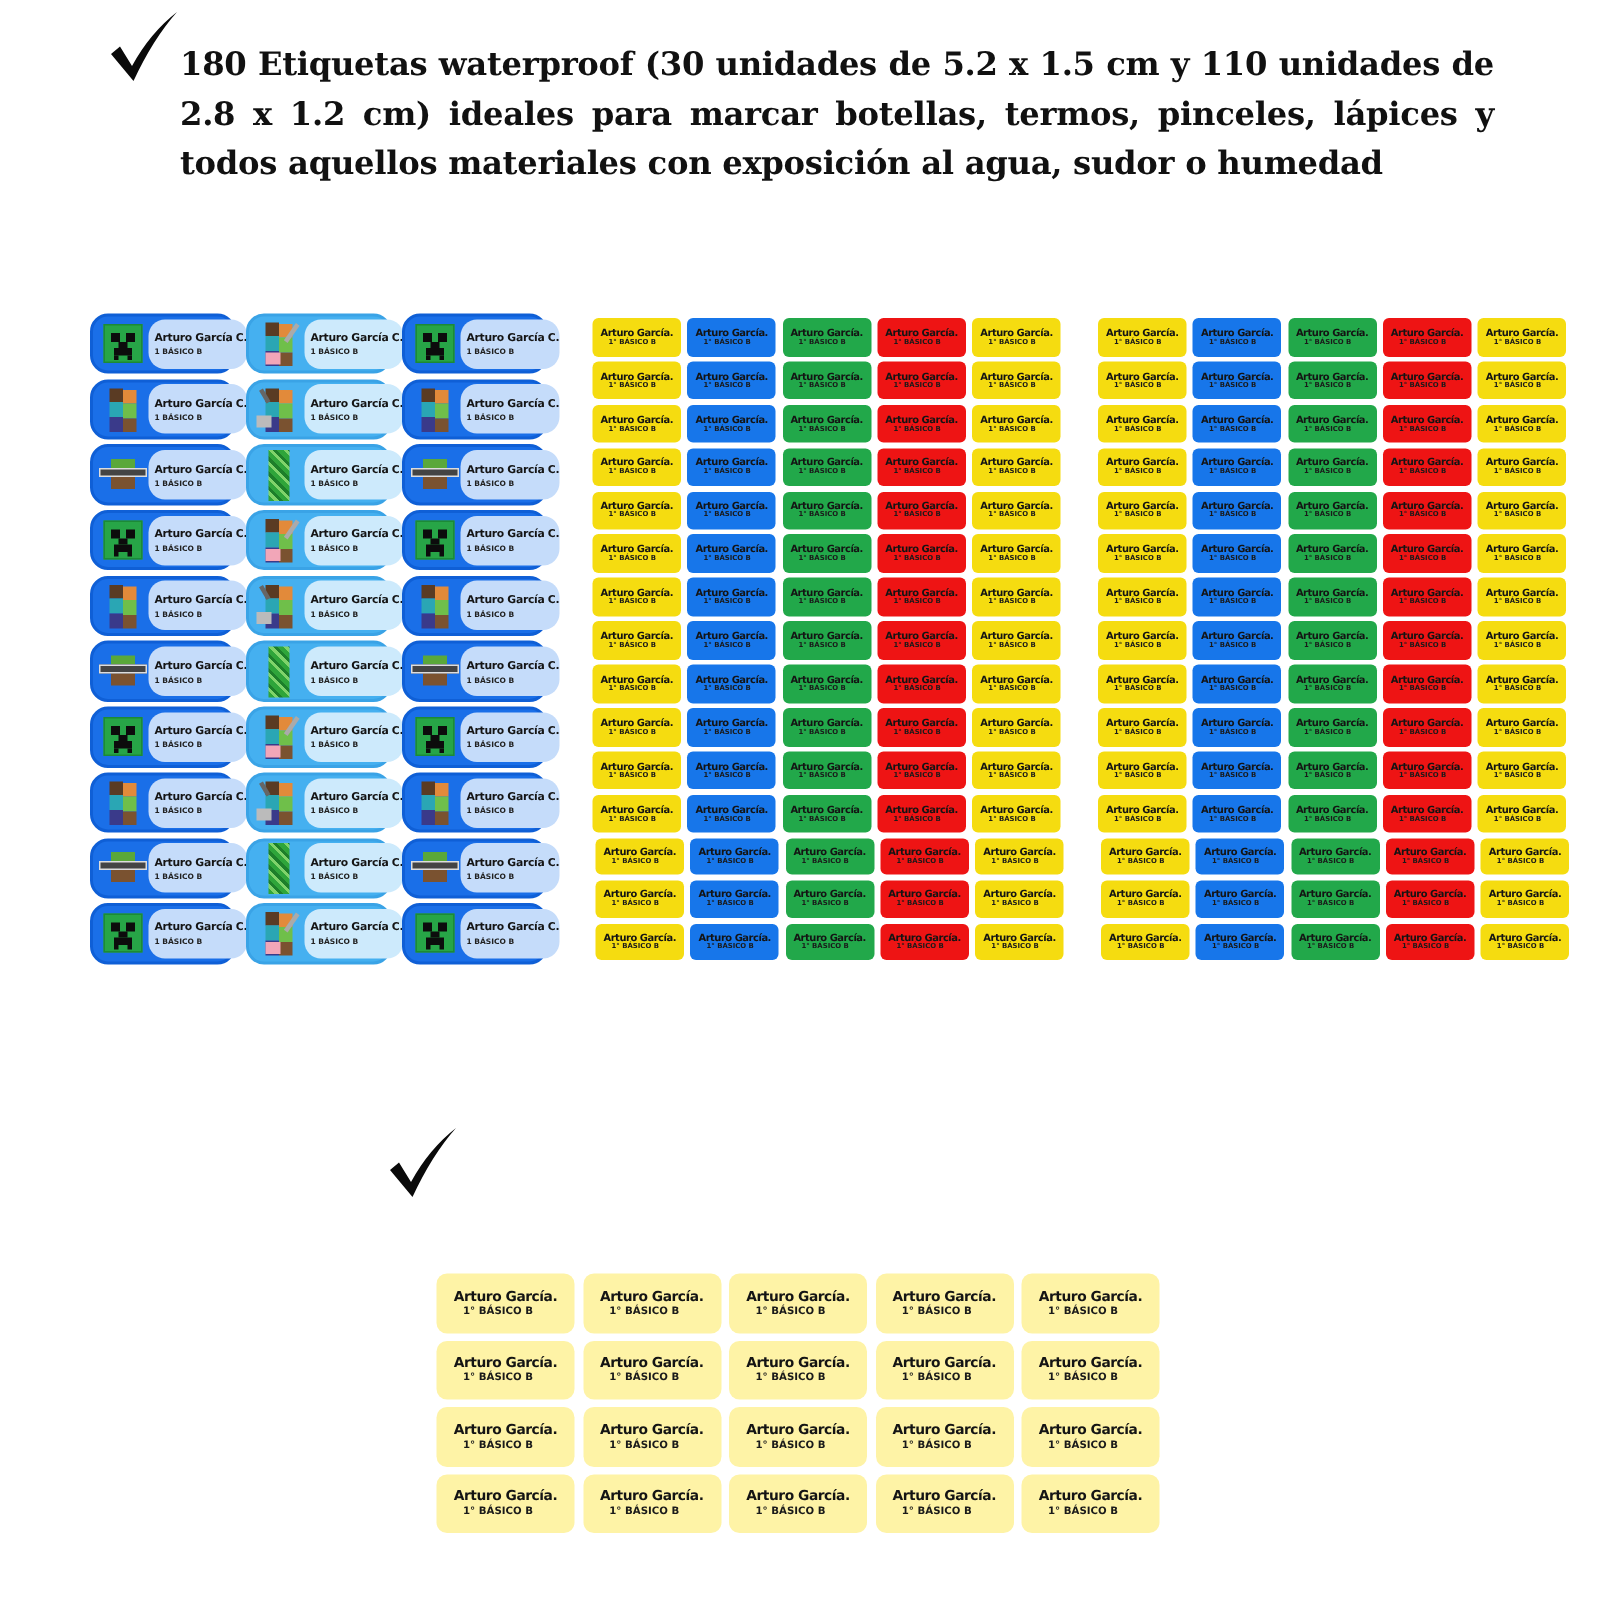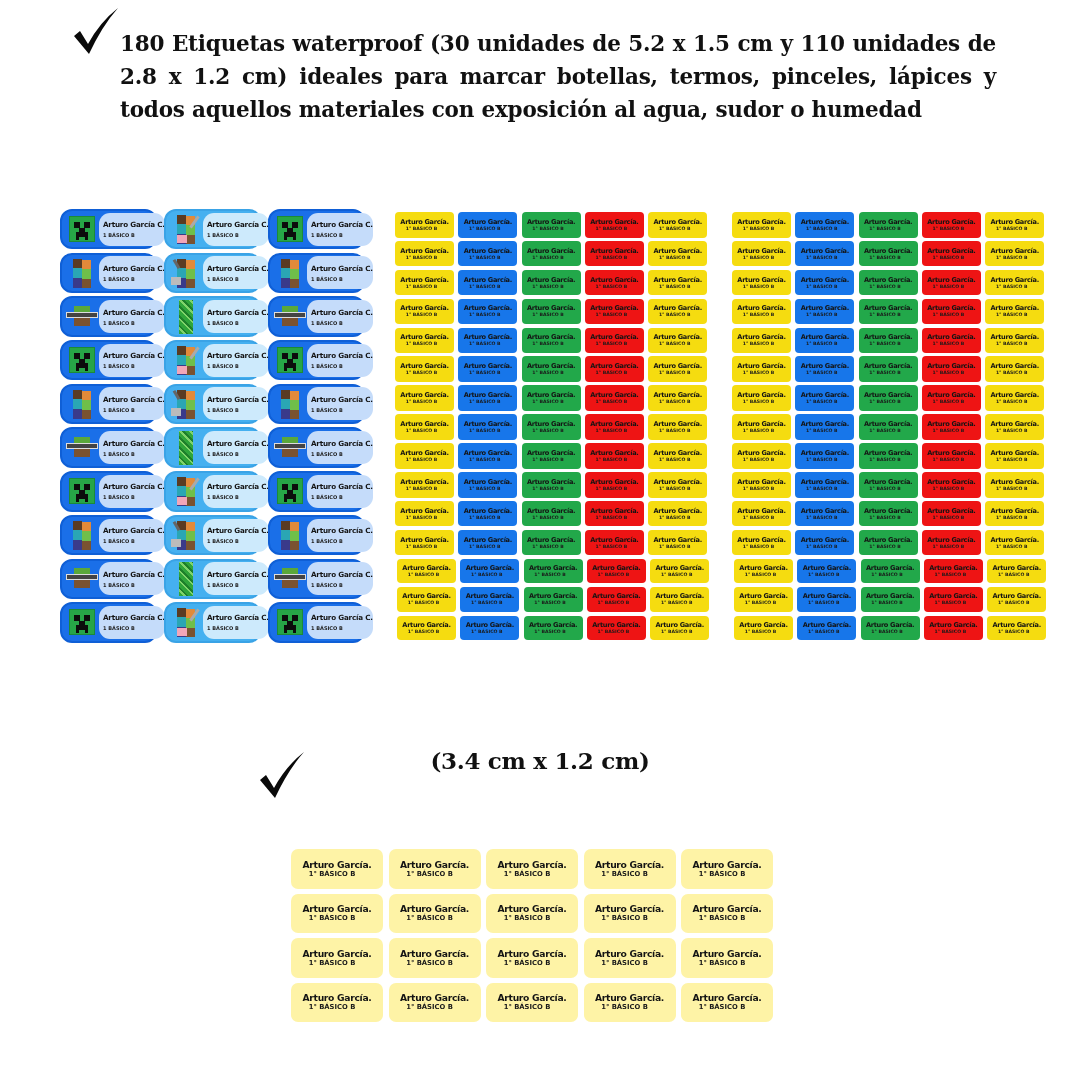--- a/index.html
+++ b/index.html
@@ -1214,21 +1214,20 @@
       </div>
     </div>
   </div>
 
 <div class="check" style="left:258px; top:752px;">
   <svg width="48" height="48" viewBox="0 0 48 48">
     <path d="M2 28 L8 23 L16 36 Q28 14 46 0 Q30 18 17 46 Z" fill="#0a0a0a"></path>
   </svg>
 </div>
 <div class="title2">
-  <div>(3.4 cm x 1.2 cm)</div>
 </div>
 
 <div class="iron-sheet" id="iron-sheet">
     <div class="i-label">
       <div class="i-name">Arturo García.</div>
       <div class="i-grade">1° BÁSICO B</div>
     </div>
     <div class="i-label">
       <div class="i-name">Arturo García.</div>
       <div class="i-grade">1° BÁSICO B</div>

